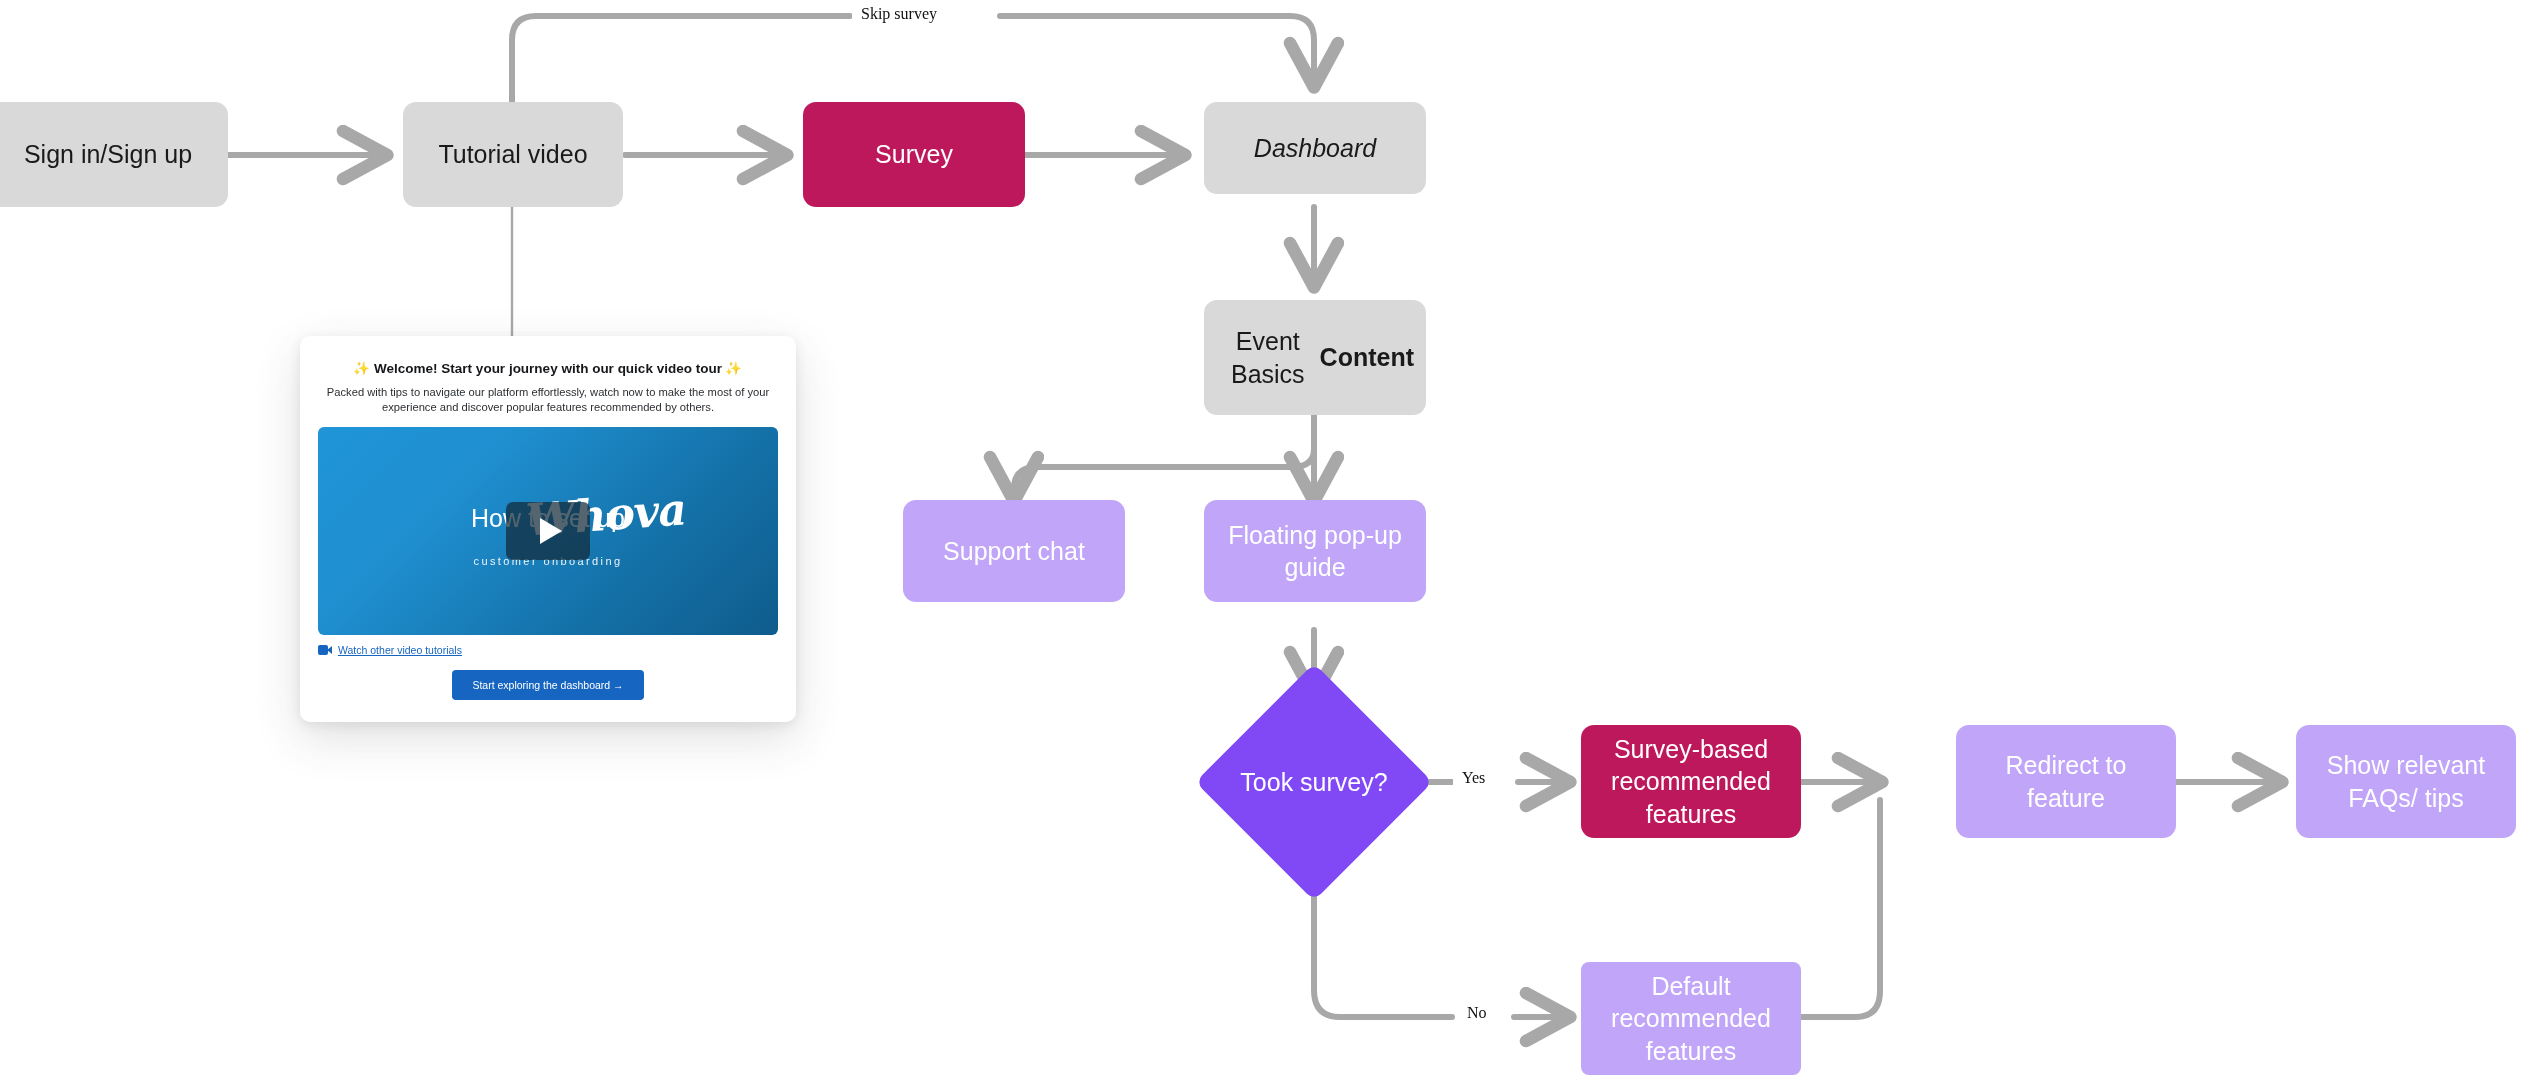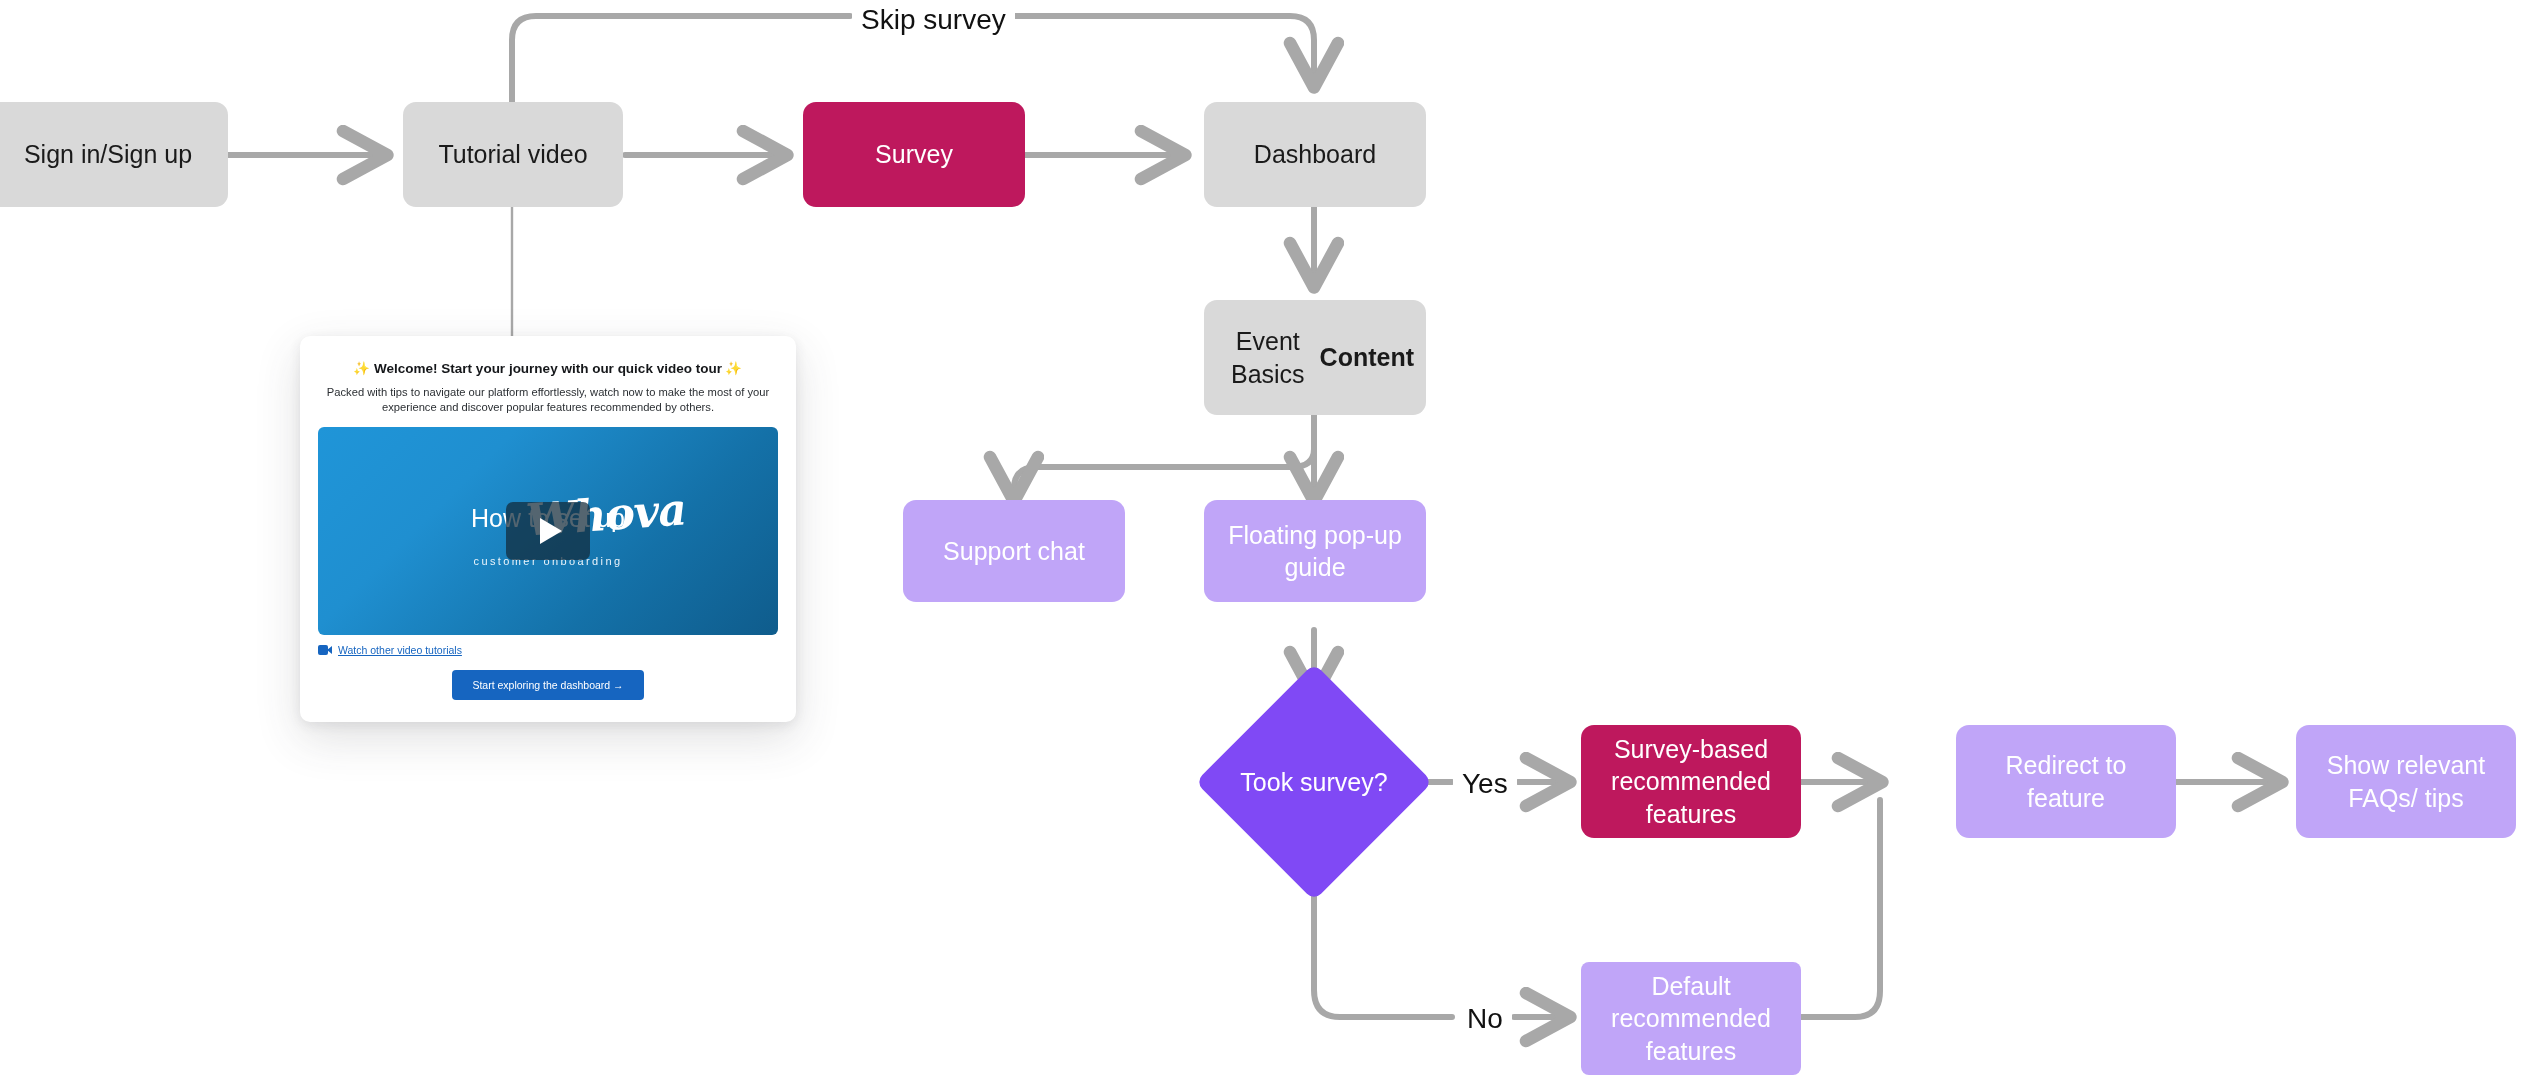--- a/index.html
+++ b/index.html
@@ -74,26 +74,27 @@
     text-align: center;
     color: #ffffff;
     font-size: 25px;
     line-height: 1.30;
     pointer-events: none;
   }
 
   
   .edge-label {
     position: absolute;
-    font-size: 28px;
+    font-size: 16px;
     color: #111111;
     background: #ffffff;
     padding: 0 9px;
     white-space: nowrap;
     line-height: 1;
+    font-family: Liberation Serif, serif;
   }
 
   
   #popup-card {
     position: absolute;
     left: 300px;
     top: 336px;
     width: 496px;
     height: 386px;
     background: #ffffff;
@@ -279,21 +280,21 @@
   <div class="edge-label" style="left:852px; top:6px;">Skip survey</div>
   <div class="edge-label" style="left:1453px; top:770px;">Yes</div>
   <div class="edge-label" style="left:1458px; top:1005px;">No</div>
 
   <div class="node grey" style="left:-12px; top:102px; width:240px; height:105px;">Sign in/Sign up</div>
 
   <div class="node grey" style="left:403px; top:102px; width:220px; height:105px;">Tutorial video</div>
 
   <div class="node purple-solid" style="left:803px; top:102px; width:222px; height:105px;">Survey</div>
 
-  <div class="node grey" style="left:1204px; top:102px; width:222px; height:105px;">Dashboard</div>
+  <div class="node grey" style="left:1204px; top:102px; width:222px; height:92px;font-style:italic;">Dashboard</div>
 
   <div class="node grey" style="left:1204px; top:300px; width:222px; height:115px; ">
     <span>Event Basics</span>
     <span class="line2">Content</span>
   </div>
 
   <div class="node purple-light" style="left:903px; top:500px; width:222px; height:102px;">Support chat</div>
 
   <div class="node purple-light" style="left:1204px; top:500px; width:222px; height:102px;">Floating pop-up guide</div>
 

